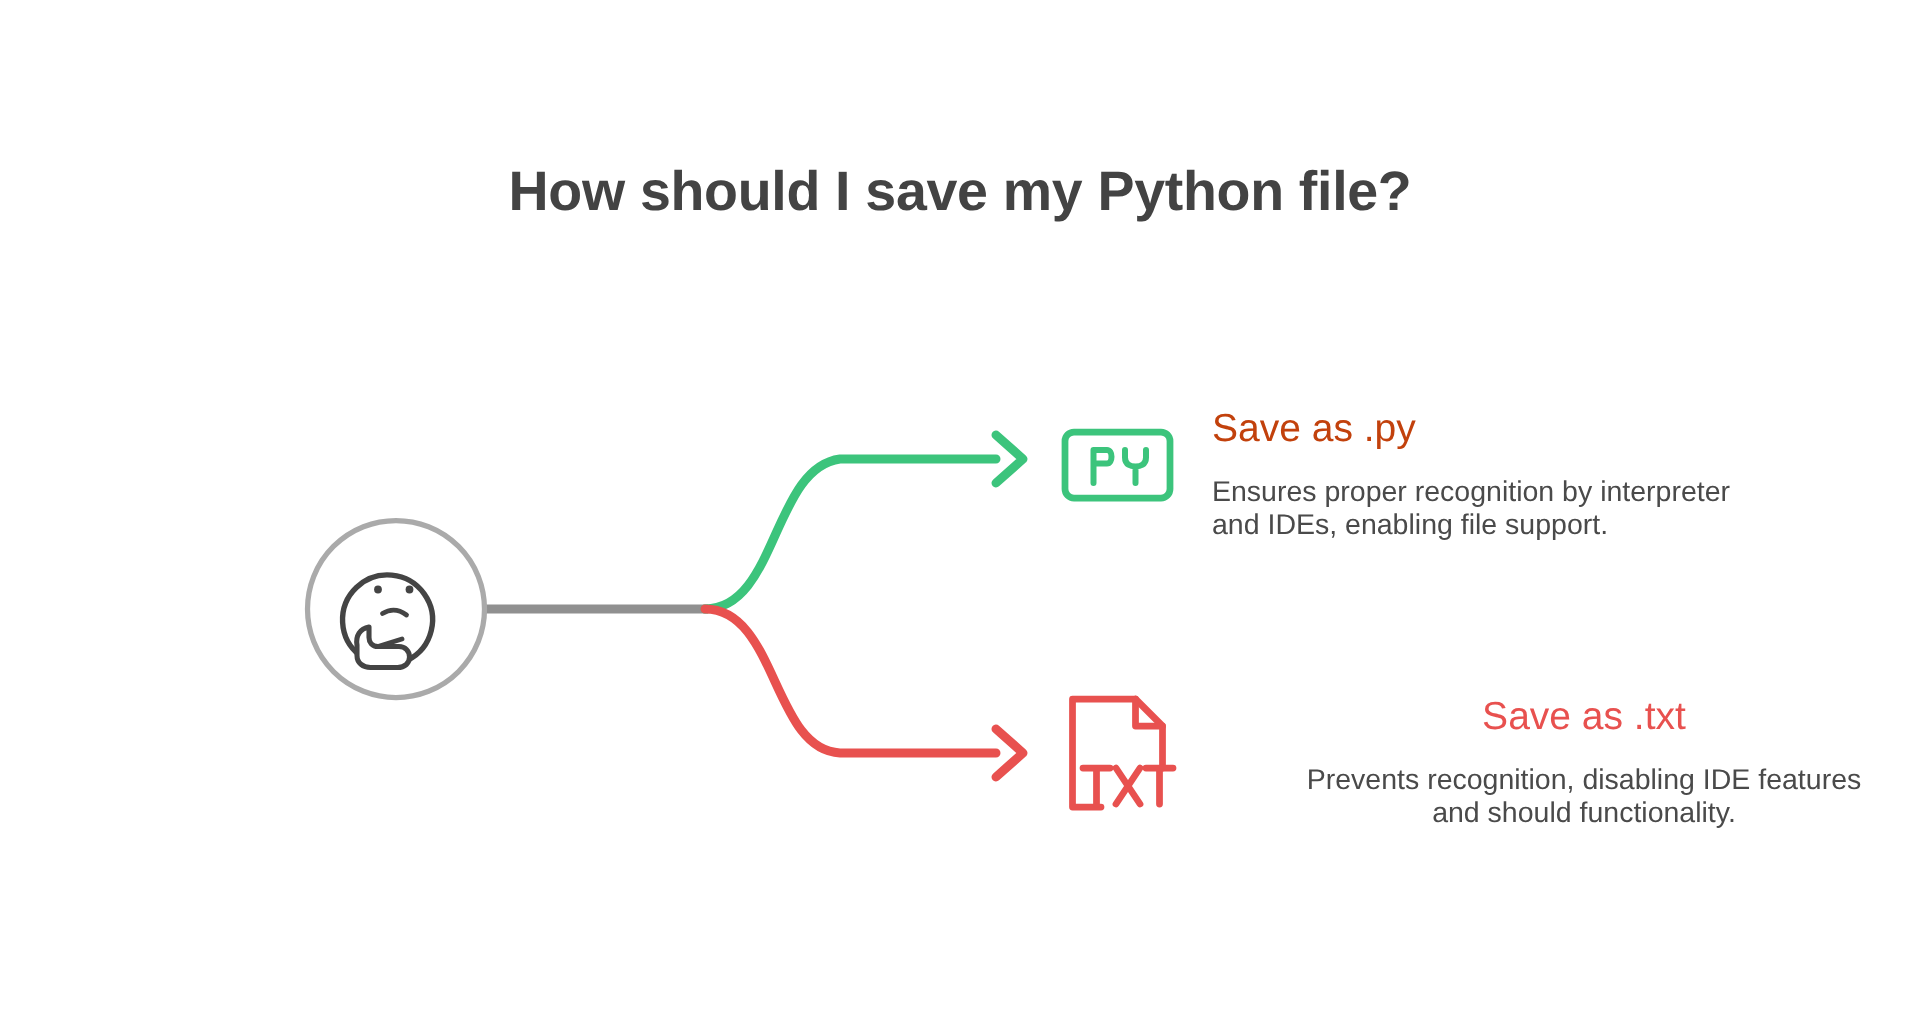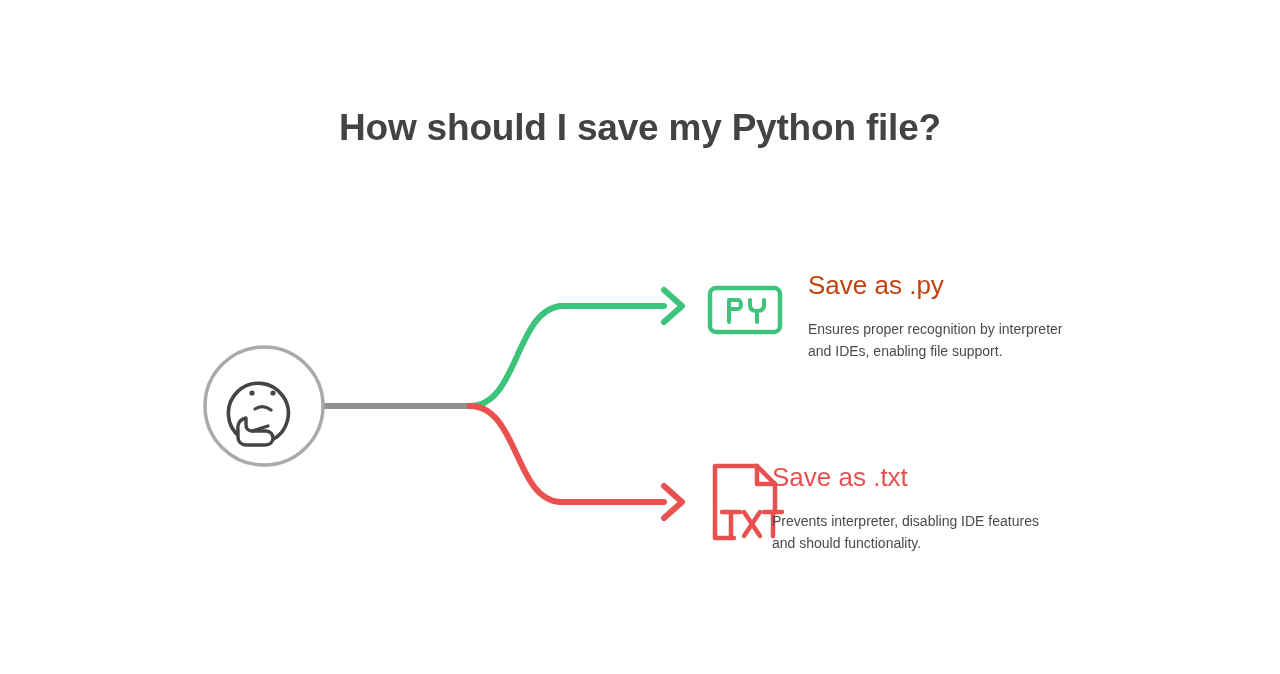--- a/index.html
+++ b/index.html
@@ -52,30 +52,30 @@
   .branch-heading {
     font-size: 26px;
     font-weight: normal;
     line-height: 30px;
     margin: 0;
     white-space: nowrap;
   }
   .branch-heading.green { color: #c2410c; }
   .branch-heading.red   { color: #E8514F; }
   .branch-desc {
-    font-size: 14px;
+    font-size: 19px;
     color: #4A4A4A;
     line-height: 22px;
     margin: 0;
     padding-top: 18px;
   }
   .branch-desc .l2 { display: block; }
 
   #branch-py-text  { left: 808px; top: 270px; }
-  #branch-txt-text { left: 772px; top: 462px; }
+  #branch-txt-text { left: 856px; top: 462px; text-align: center; }
 </style>
 </head>
 <body>
 
 <div id="canvas">
 
   <div id="page-title">How should I save my Python file?</div>
 
   <svg id="diagram-svg" viewBox="0 0 1280 674" xmlns="http://www.w3.org/2000/svg">
 
@@ -145,18 +145,18 @@
     <div class="branch-heading green">Save as .py</div>
     <div class="branch-desc">
       <span class="l1">Ensures proper recognition by interpreter</span>
       <span class="l2">and IDEs, enabling file support.</span>
     </div>
   </div>
 
   <div class="branch-text" id="branch-txt-text">
     <div class="branch-heading red">Save as .txt</div>
     <div class="branch-desc">
-      <span class="l1">Prevents interpreter, disabling IDE features</span>
+      <span class="l1">Prevents recognition, disabling IDE features</span>
       <span class="l2">and should functionality.</span>
     </div>
   </div>
 
 </div>
 
 </body></html>

